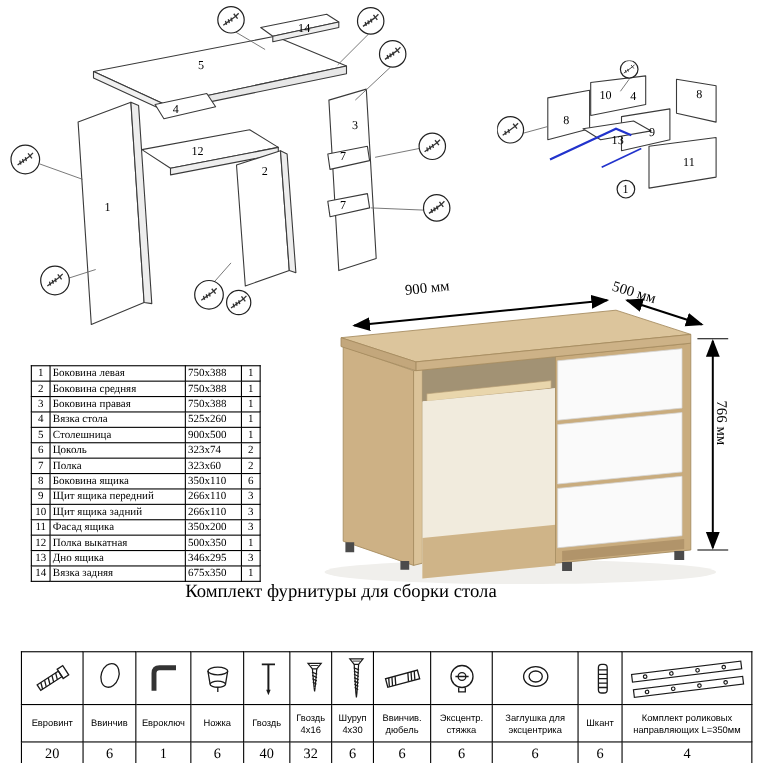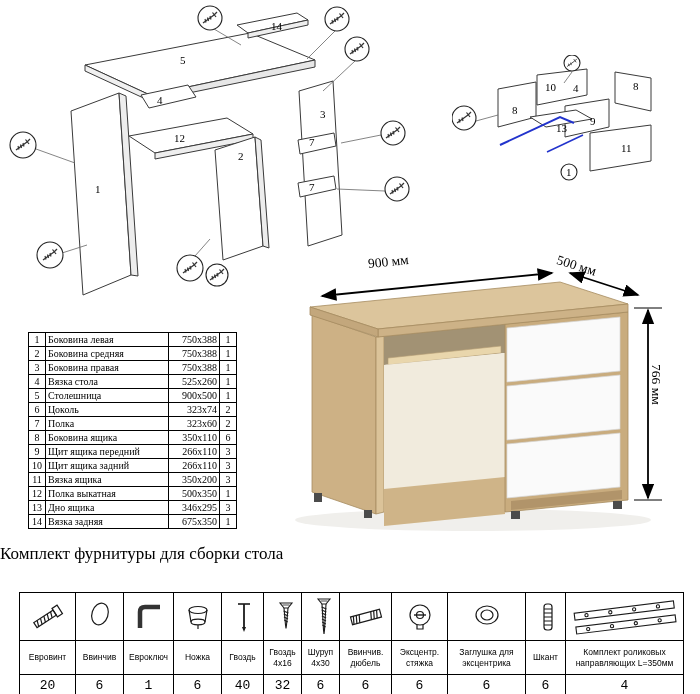--- a/index.html
+++ b/index.html
@@ -6,29 +6,29 @@
   body{width:700px;height:694px;position:relative;background:#fff;overflow:hidden;
        font-family:"Liberation Serif",serif;color:#000}
   .abs{position:absolute}
   svg{display:block}
   .plabel{position:absolute;font-size:11px;line-height:1;font-family:"Liberation Serif",serif}
   .dim{position:absolute;font-size:13.5px;white-space:nowrap;font-family:"Liberation Serif",serif}
   .parts-table{position:absolute;left:28px;top:332px;border-collapse:collapse;background:#fff;font-size:10px}
   .parts-table td{border:1px solid #000;padding:0 2px;height:13px;line-height:1;white-space:nowrap}
   td.c-num{width:12px;text-align:center}
   td.c-name{width:118px}
-  td.c-size{width:46px;text-align:right}
+  td.c-size{width:46px;text-align:left}
   td.c-qty{width:12px;text-align:center}
-  .kit-title{position:absolute;left:0;top:544px;width:620px;text-align:left;font-size:17px}
+  .kit-title{position:absolute;left:0;top:528px;width:620px;text-align:center;font-size:17px}
   .hw{position:absolute;left:19px;top:592px;width:664px;border-collapse:collapse;table-layout:fixed;
       font-family:"Liberation Sans",sans-serif}
   .hw td{border:1px solid #000;text-align:center;vertical-align:middle;padding:0;overflow:hidden}
   .hw tr.ic td{height:47px}
   .hw tr.lb td{height:31px;font-size:8.5px;line-height:1.2;padding:1px}
-  .hw tr.qt td{height:20px;font-family:Liberation Mono, monospace;font-size:13px}
+  .hw tr.qt td{height:20px;font-family:Liberation Serif, serif;font-size:13px}
   .icon-svg{margin:0 auto}
 </style>
 </head>
 <body>
 
 <svg class="abs" style="left:5px;top:3px" width="450" height="315" viewBox="0 0 450 315">
   <defs>
     <g id="scrL" stroke="#333" stroke-width="1.2" fill="none">
       <line x1="-7" y1="5" x2="4" y2="-3"></line>
       <line x1="4" y1="-3" x2="7" y2="-6"></line>
@@ -198,21 +198,21 @@
         <td class="c-qty">3</td>
       </tr>
   <tr>
         <td class="c-num">10</td>
         <td class="c-name">Щит ящика задний</td>
         <td class="c-size">266x110</td>
         <td class="c-qty">3</td>
       </tr>
   <tr>
         <td class="c-num">11</td>
-        <td class="c-name">Вязка ящика</td>
+        <td class="c-name">Фасад ящика</td>
         <td class="c-size">350x200</td>
         <td class="c-qty">3</td>
       </tr>
   <tr>
         <td class="c-num">12</td>
         <td class="c-name">Полка выкатная</td>
         <td class="c-size">500x350</td>
         <td class="c-qty">1</td>
       </tr>
   <tr>

